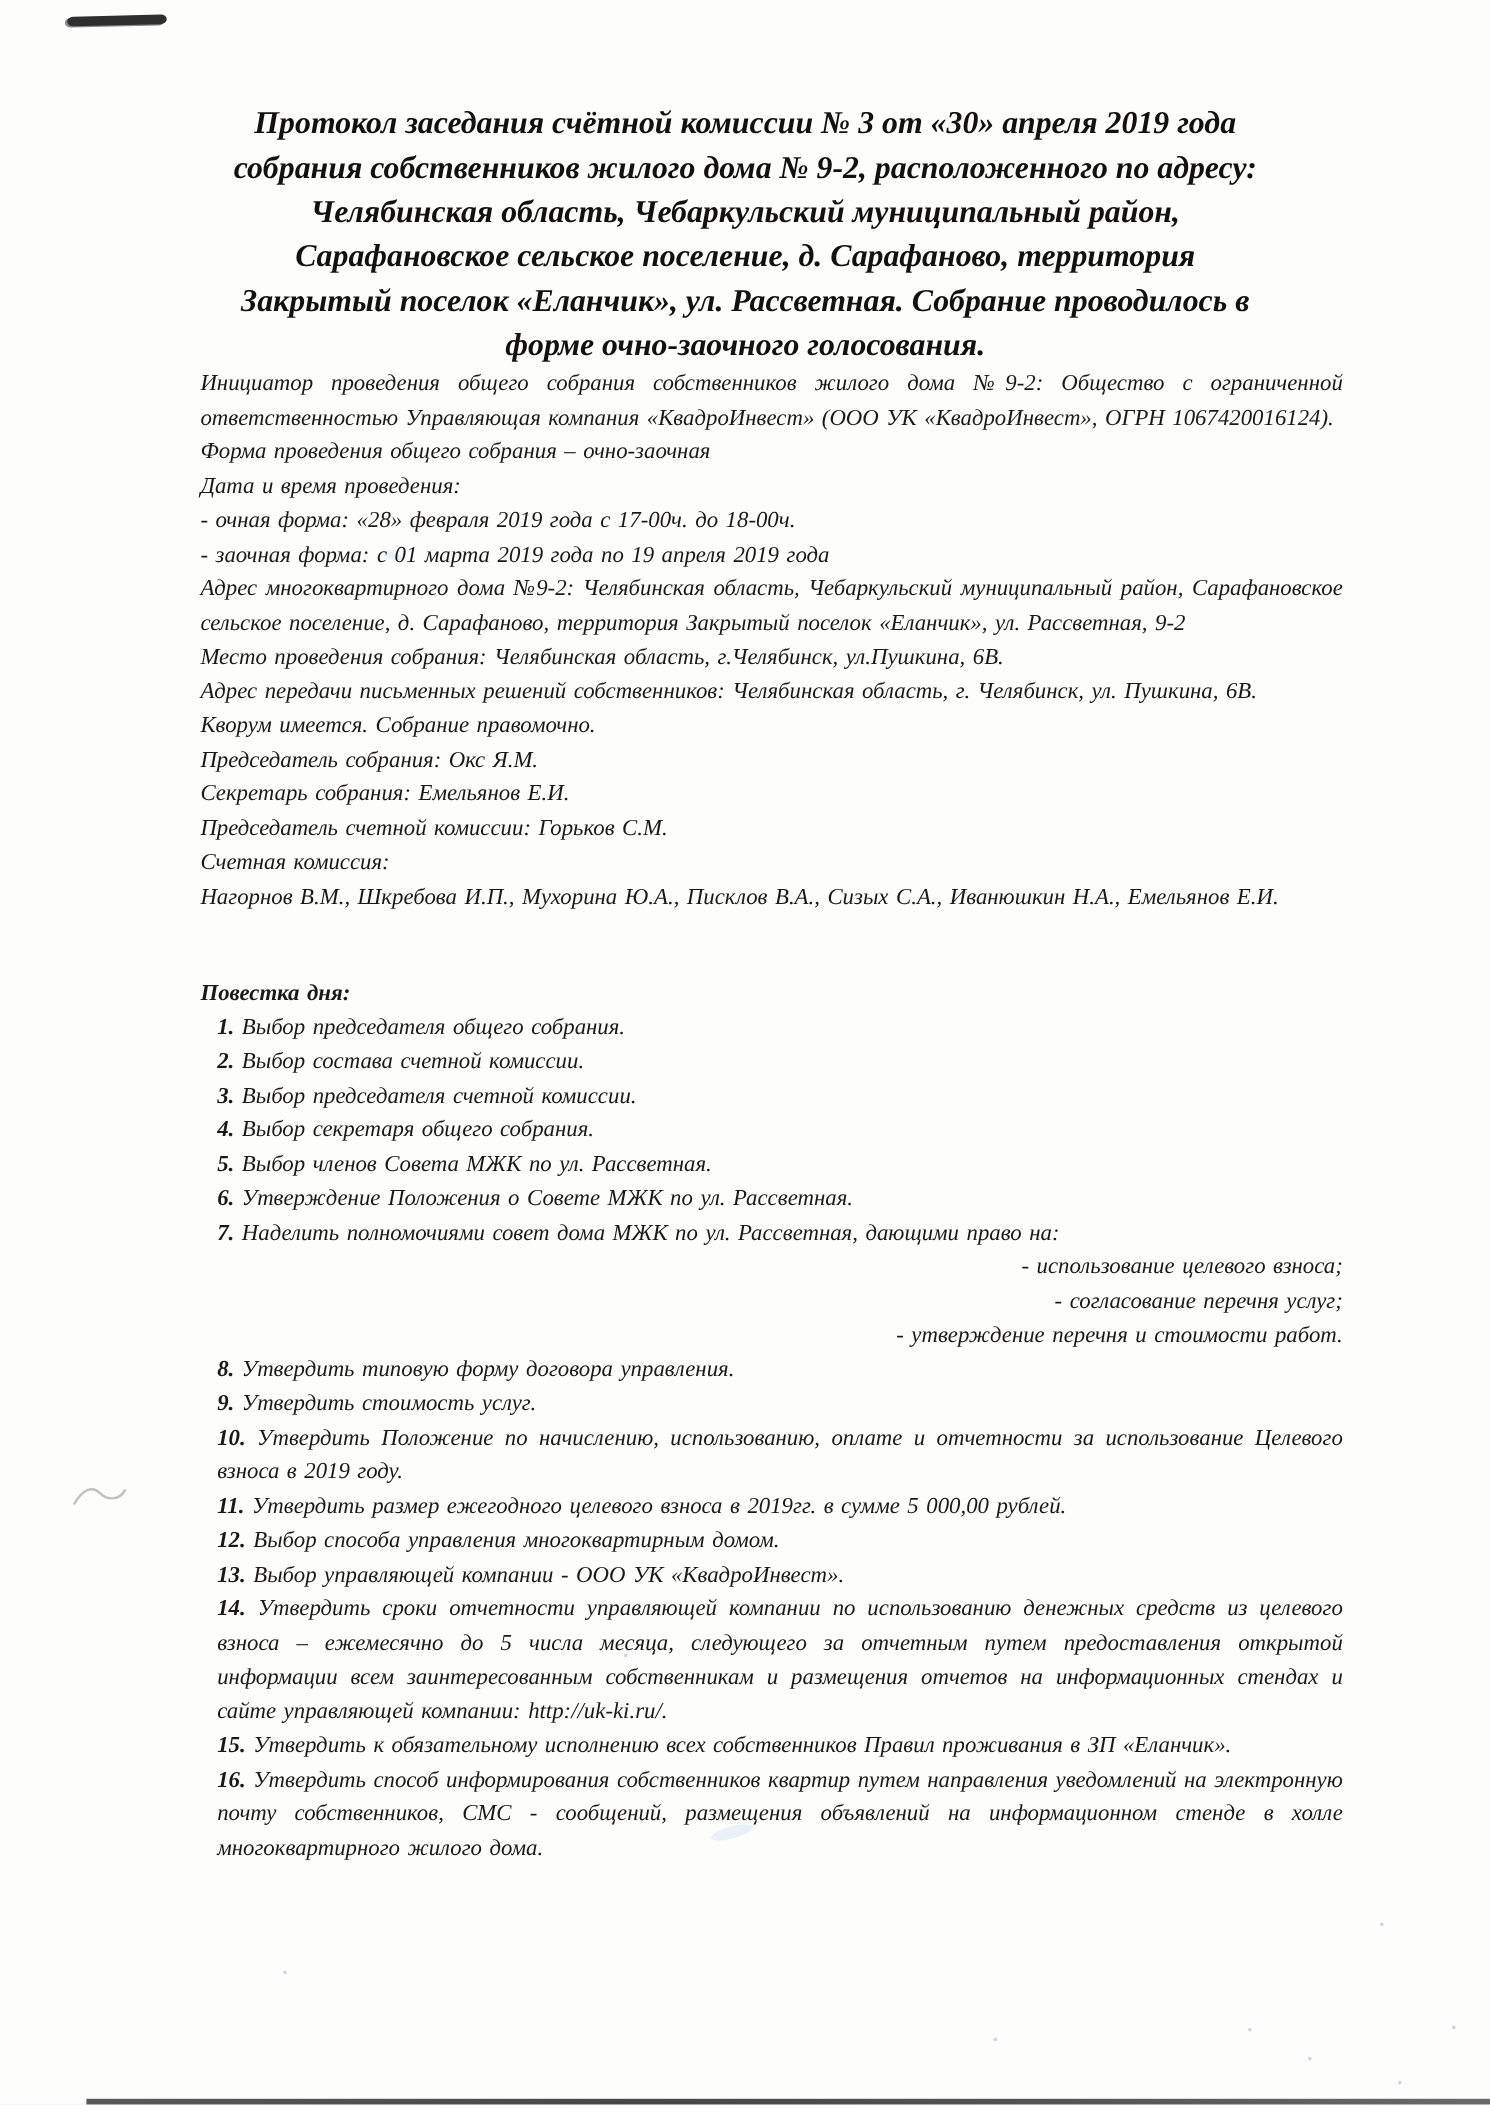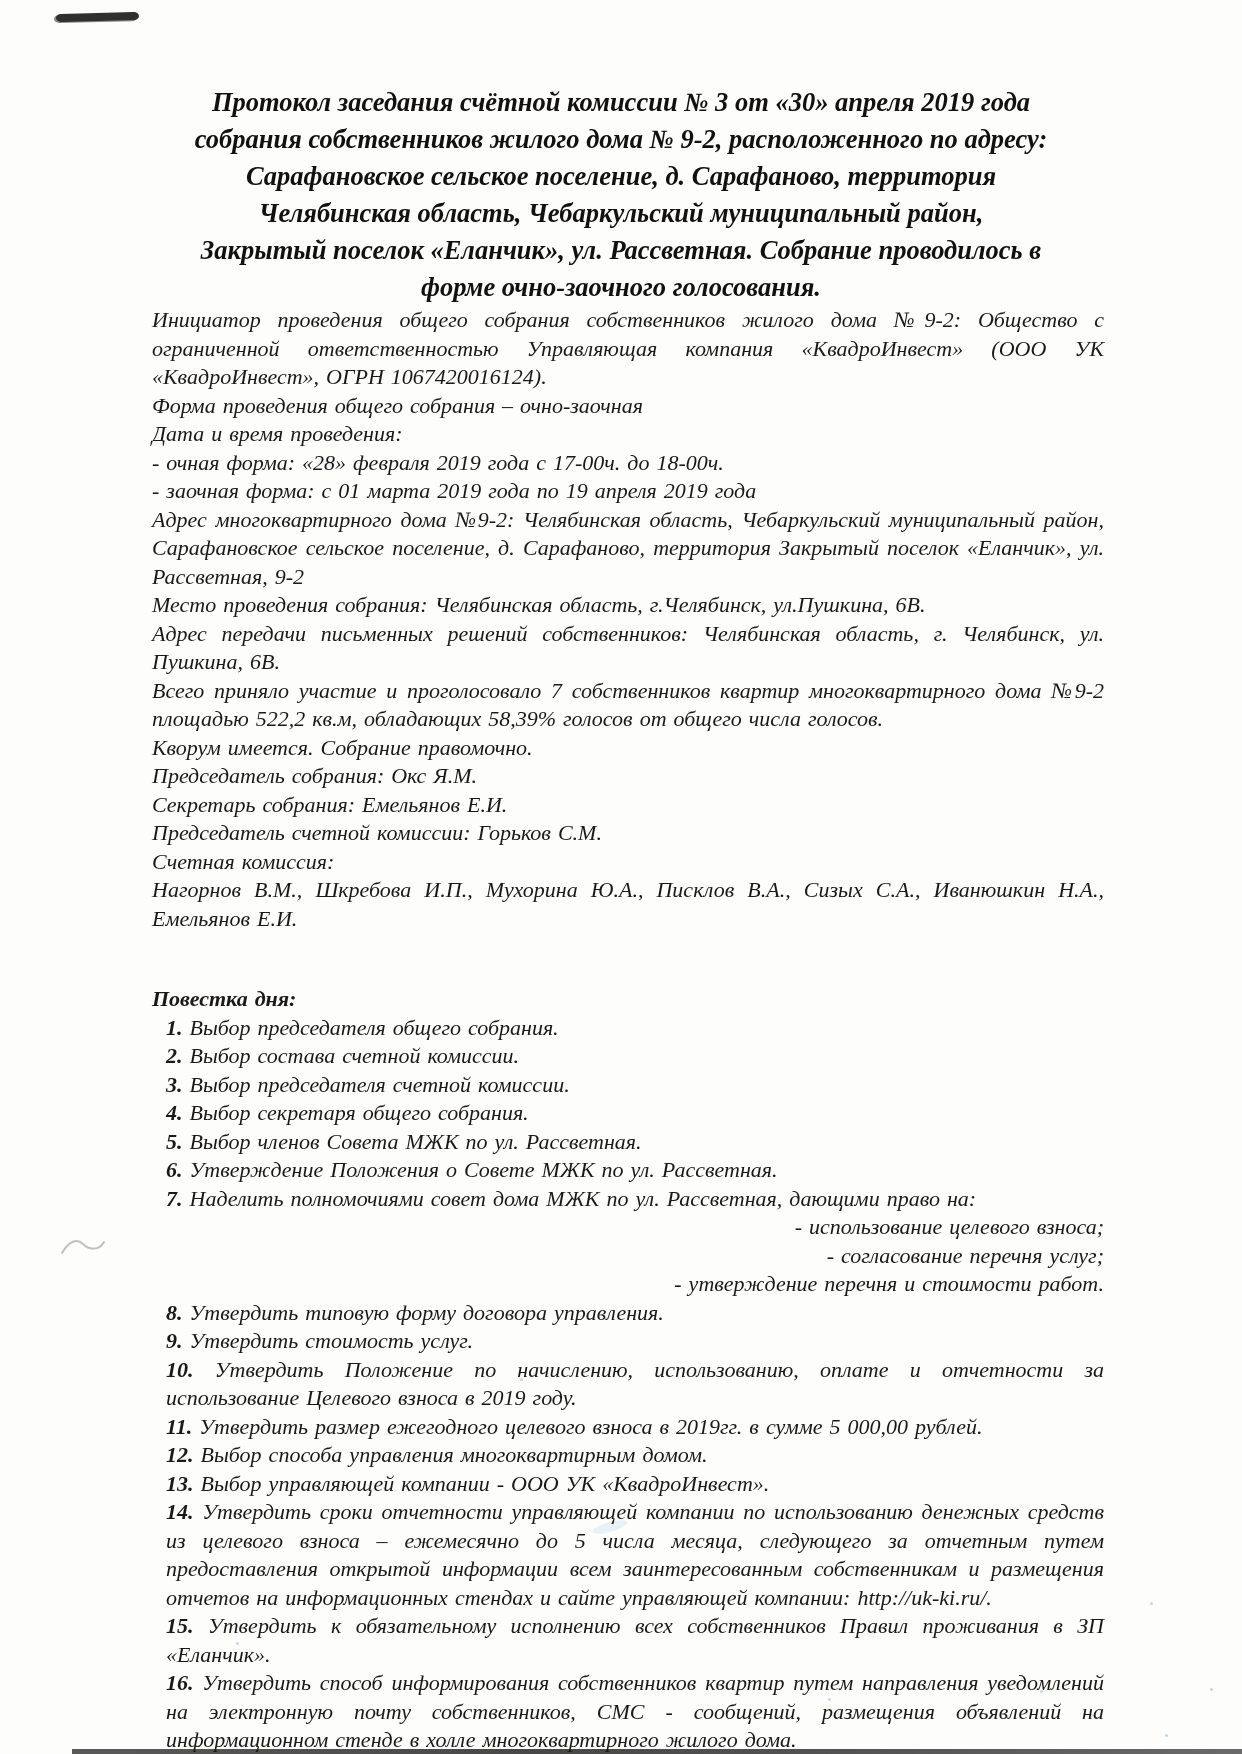--- a/index.html
+++ b/index.html
@@ -16,22 +16,22 @@
   
   .title-block {
     position:absolute; top:84px; left:100px; width:1042px;
     text-align:center; font-weight:bold;
     font-size:26.5px; line-height:37px;
     color:#121110;
   }
   .title-line { white-space:nowrap; }
   
   .body-block {
-    position:absolute; top:306px; left:152px; width:952px;
-    font-size:22px; line-height:28.5px;
+    position:absolute; top:306px; left:167px; width:952px;
+    font-size:19px; line-height:28.5px;
     word-spacing:1.5px;
     color:#1b1916;
   }
   .para { text-align:justify; }
   .agenda-heading { font-weight:bold; margin-top:52px; }
   .agenda-item { text-align:justify;margin-left:14px; }
   .agenda-item .num { font-weight:bold; }
   .agenda-subitem { text-align:right; }
   
   .topbar-mark {
@@ -72,36 +72,35 @@
   <div class="speckle" style="left:1165px; top:1734px;"></div>
   <div class="speckle" style="left:1210px; top:1688px;"></div>
   <div class="speckle" style="left:1150px; top:1602px;"></div>
   <div class="speckle" style="left:520px; top:1378px;"></div>
   <div class="speckle" style="left:236px; top:1642px;"></div>
   <div class="bottom-strip"></div>
 
   <div class="title-block">
     <div class="title-line">Протокол заседания счётной комиссии № 3 от «30» апреля 2019 года</div>
     <div class="title-line">собрания собственников жилого дома № 9-2, расположенного по адресу:</div>
+    <div class="title-line">Челябинская область, Чебаркульский муниципальный район,</div>
     <div class="title-line">Сарафановское сельское поселение, д. Сарафаново, территория</div>
-    <div class="title-line">Челябинская область, Чебаркульский муниципальный район,</div>
     <div class="title-line">Закрытый поселок «Еланчик», ул. Рассветная. Собрание проводилось в</div>
     <div class="title-line">форме очно-заочного голосования.</div>
   </div>
 
   <div class="body-block">
     <div class="para">Инициатор проведения общего собрания собственников жилого дома №9-2: Общество с ограниченной ответственностью Управляющая компания «КвадроИнвест» (ООО УК «КвадроИнвест», ОГРН 1067420016124).</div>
     <div class="para">Форма проведения общего собрания – очно-заочная</div>
     <div class="para">Дата и время проведения:</div>
     <div class="para">- очная форма: «28» февраля 2019 года с 17-00ч. до 18-00ч.</div>
     <div class="para">- заочная форма: с 01 марта 2019 года по 19 апреля 2019 года</div>
     <div class="para">Адрес многоквартирного дома №9-2: Челябинская область, Чебаркульский муниципальный район, Сарафановское сельское поселение, д. Сарафаново, территория Закрытый поселок «Еланчик», ул. Рассветная, 9-2</div>
     <div class="para">Место проведения собрания: Челябинская область, г.Челябинск, ул.Пушкина, 6В.</div>
     <div class="para">Адрес передачи письменных решений собственников: Челябинская область, г. Челябинск, ул. Пушкина, 6В.</div>
-    <div class="para">Всего приняло участие и проголосовало 7 собственников квартир многоквартирного дома №9-2 площадью 522,2 кв.м, обладающих 58,39% голосов от общего числа голосов.</div>
     <div class="para">Кворум имеется. Собрание правомочно.</div>
     <div class="para">Председатель собрания: Окс Я.М.</div>
     <div class="para">Секретарь собрания: Емельянов Е.И.</div>
     <div class="para">Председатель счетной комиссии: Горьков С.М.</div>
     <div class="para">Счетная комиссия:</div>
     <div class="para">Нагорнов В.М., Шкребова И.П., Мухорина Ю.А., Писклов В.А., Сизых С.А., Иванюшкин Н.А., Емельянов Е.И.</div>
 
     <div class="para agenda-heading">Повестка дня:</div>
 
     <div class="agenda-item"><span class="num">1.</span> <span>Выбор председателя общего собрания.</span></div>

